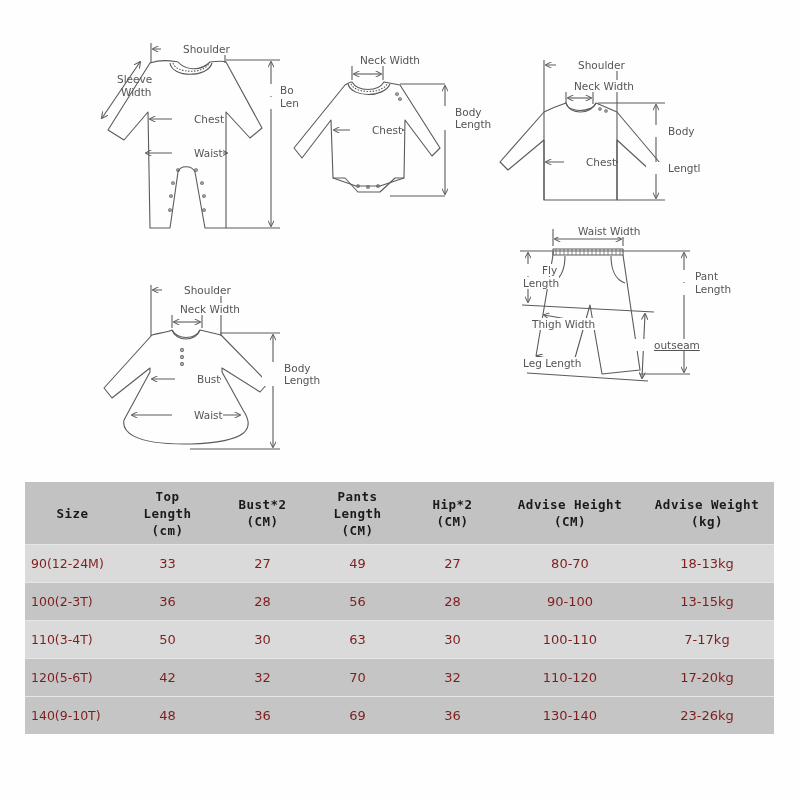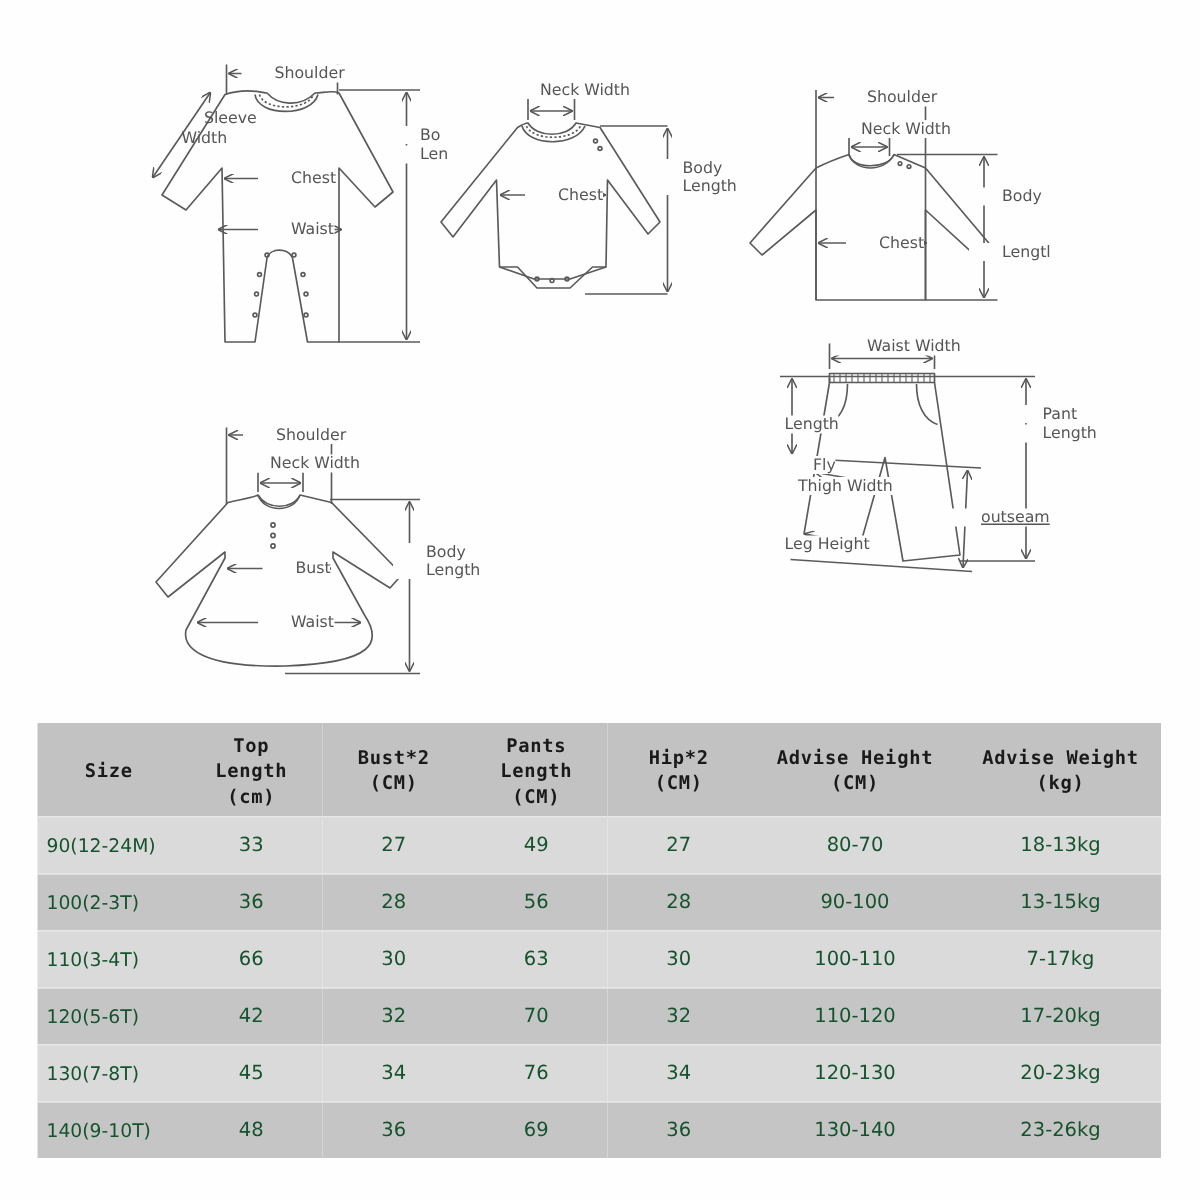--- a/index.html
+++ b/index.html
@@ -9,21 +9,21 @@
   .figs svg { position:absolute; left:0; top:0; }
   .lbl { position:absolute; font-family:"DejaVu Sans", sans-serif; font-size:10.5px; color:#555;
          line-height:12px; background:#fefefe; white-space:nowrap;padding-left:22px; }
   .lbl.ml { background:transparent; }
   table.size-table { position:absolute; left:25px; top:482px; width:749px; border-collapse:collapse;
          table-layout:fixed; }
   .size-table th { background:#c2c2c2; height:62px; padding:0; font-family:"DejaVu Sans Mono", monospace;
          font-weight:bold; font-size:12.5px; color:#1a1a1a; line-height:17px; text-align:center;
          letter-spacing:0.5px; }
   .size-table td { height:37px; padding:0; text-align:center; font-family:"DejaVu Sans", sans-serif;
-         font-size:13px; color:#14532d; border-top:1px solid #e6e6e6; }
+         font-size:13px; color:#7f1d1d; border-top:1px solid #e6e6e6; }
   .size-table tr.odd td { background:#dadada; }
   .size-table tr.even td { background:#c5c5c5; }
   .size-table td.size-cell { text-align:left; padding-left:6px; font-size:12.5px; }
   .th-line { display:block; }
 </style>
 </head>
 <body>
 
 <div class="figs">
   <svg width="800" height="470" viewBox="0 0 800 470" fill="none" stroke="#5a5a5a" stroke-width="1.1" stroke-linejoin="round">
@@ -134,46 +134,46 @@
       <line x1="174" y1="322" x2="200" y2="322" marker-start="url(#ar)" marker-end="url(#ar)"></line>
       <line x1="220" y1="333" x2="280" y2="333"></line>
         <line x1="190" y1="449" x2="280" y2="449"></line>
       <line x1="273" y1="335" x2="273" y2="447" marker-start="url(#ar)" marker-end="url(#ar)"></line>
       <line x1="152" y1="379" x2="220" y2="379" marker-start="url(#ar)" marker-end="url(#ar)"></line>
       <line x1="132" y1="415" x2="240" y2="415" marker-start="url(#ar)" marker-end="url(#ar)"></line>
     </g>
   </svg>
 
   <span class="lbl" style="left:161px;top:43px;">Shoulder</span>
-  <span class="lbl ml" style="left:114px;top:73px;">Sleeve</span>
+  <span class="lbl ml" style="left:95px;top:73px;">Sleeve</span>
   <span class="lbl ml" style="left:99px;top:86px;">Width</span>
   <span class="lbl" style="left:258px;top:84px;">Bo</span>
   <span class="lbl" style="left:258px;top:97px;">Len</span>
   <span class="lbl" style="left:172px;top:113px;">Chest</span>
   <span class="lbl" style="left:172px;top:147px;">Waist</span>
 
   <span class="lbl" style="left:338px;top:54px;">Neck Width</span>
   <span class="lbl" style="left:433px;top:106px;">Body</span>
   <span class="lbl" style="left:433px;top:118px;">Length</span>
   <span class="lbl" style="left:350px;top:124px;">Chest</span>
 
   <span class="lbl" style="left:556px;top:59px;">Shoulder</span>
   <span class="lbl" style="left:552px;top:80px;">Neck Width</span>
   <span class="lbl" style="left:646px;top:125px;">Body</span>
   <span class="lbl" style="left:646px;top:138px;margin-top:24px;">Lengtl</span>
   <span class="lbl" style="left:564px;top:156px;">Chest</span>
 
   <span class="lbl" style="left:556px;top:225px;">Waist Width</span>
-  <span class="lbl" style="left:520px;top:264px;margin-top:40px;">Fly</span>
+  <span class="lbl" style="left:520px;top:264px;">Fly</span>
   <span class="lbl" style="left:501px;top:277px;">Length</span>
   <span class="lbl" style="left:673px;top:270px;">Pant</span>
   <span class="lbl" style="left:673px;top:283px;">Length</span>
   <span class="lbl" style="left:510px;top:318px;">Thigh Width</span>
   <span class="lbl" style="left:632px;top:339px;text-decoration:underline;">outseam</span>
-  <span class="lbl" style="left:501px;top:357px;">Leg Height</span>
+  <span class="lbl" style="left:501px;top:357px;">Leg Length</span>
 
   <span class="lbl" style="left:162px;top:284px;">Shoulder</span>
   <span class="lbl" style="left:158px;top:303px;">Neck Width</span>
   <span class="lbl" style="left:262px;top:362px;">Body</span>
   <span class="lbl" style="left:262px;top:374px;">Length</span>
   <span class="lbl" style="left:175px;top:373px;">Bust</span>
   <span class="lbl" style="left:172px;top:409px;">Waist</span>
 </div>
 
 <table class="size-table">
@@ -233,45 +233,36 @@
       <td class="size-cell">100(2-3T)</td>
       <td>36</td>
       <td>28</td>
       <td>56</td>
       <td>28</td>
       <td>90-100</td>
       <td>13-15kg</td>
     </tr>
     <tr class="odd">
       <td class="size-cell">110(3-4T)</td>
-      <td>66</td>
+      <td>50</td>
       <td>30</td>
       <td>63</td>
       <td>30</td>
       <td>100-110</td>
       <td>7-17kg</td>
     </tr>
     <tr class="even">
       <td class="size-cell">120(5-6T)</td>
       <td>42</td>
       <td>32</td>
       <td>70</td>
       <td>32</td>
       <td>110-120</td>
       <td>17-20kg</td>
     </tr>
-    <tr class="odd">
-      <td class="size-cell">130(7-8T)</td>
-      <td>45</td>
-      <td>34</td>
-      <td>76</td>
-      <td>34</td>
-      <td>120-130</td>
-      <td>20-23kg</td>
-    </tr>
     <tr class="even">
       <td class="size-cell">140(9-10T)</td>
       <td>48</td>
       <td>36</td>
       <td>69</td>
       <td>36</td>
       <td>130-140</td>
       <td>23-26kg</td>
     </tr>
   </tbody>

